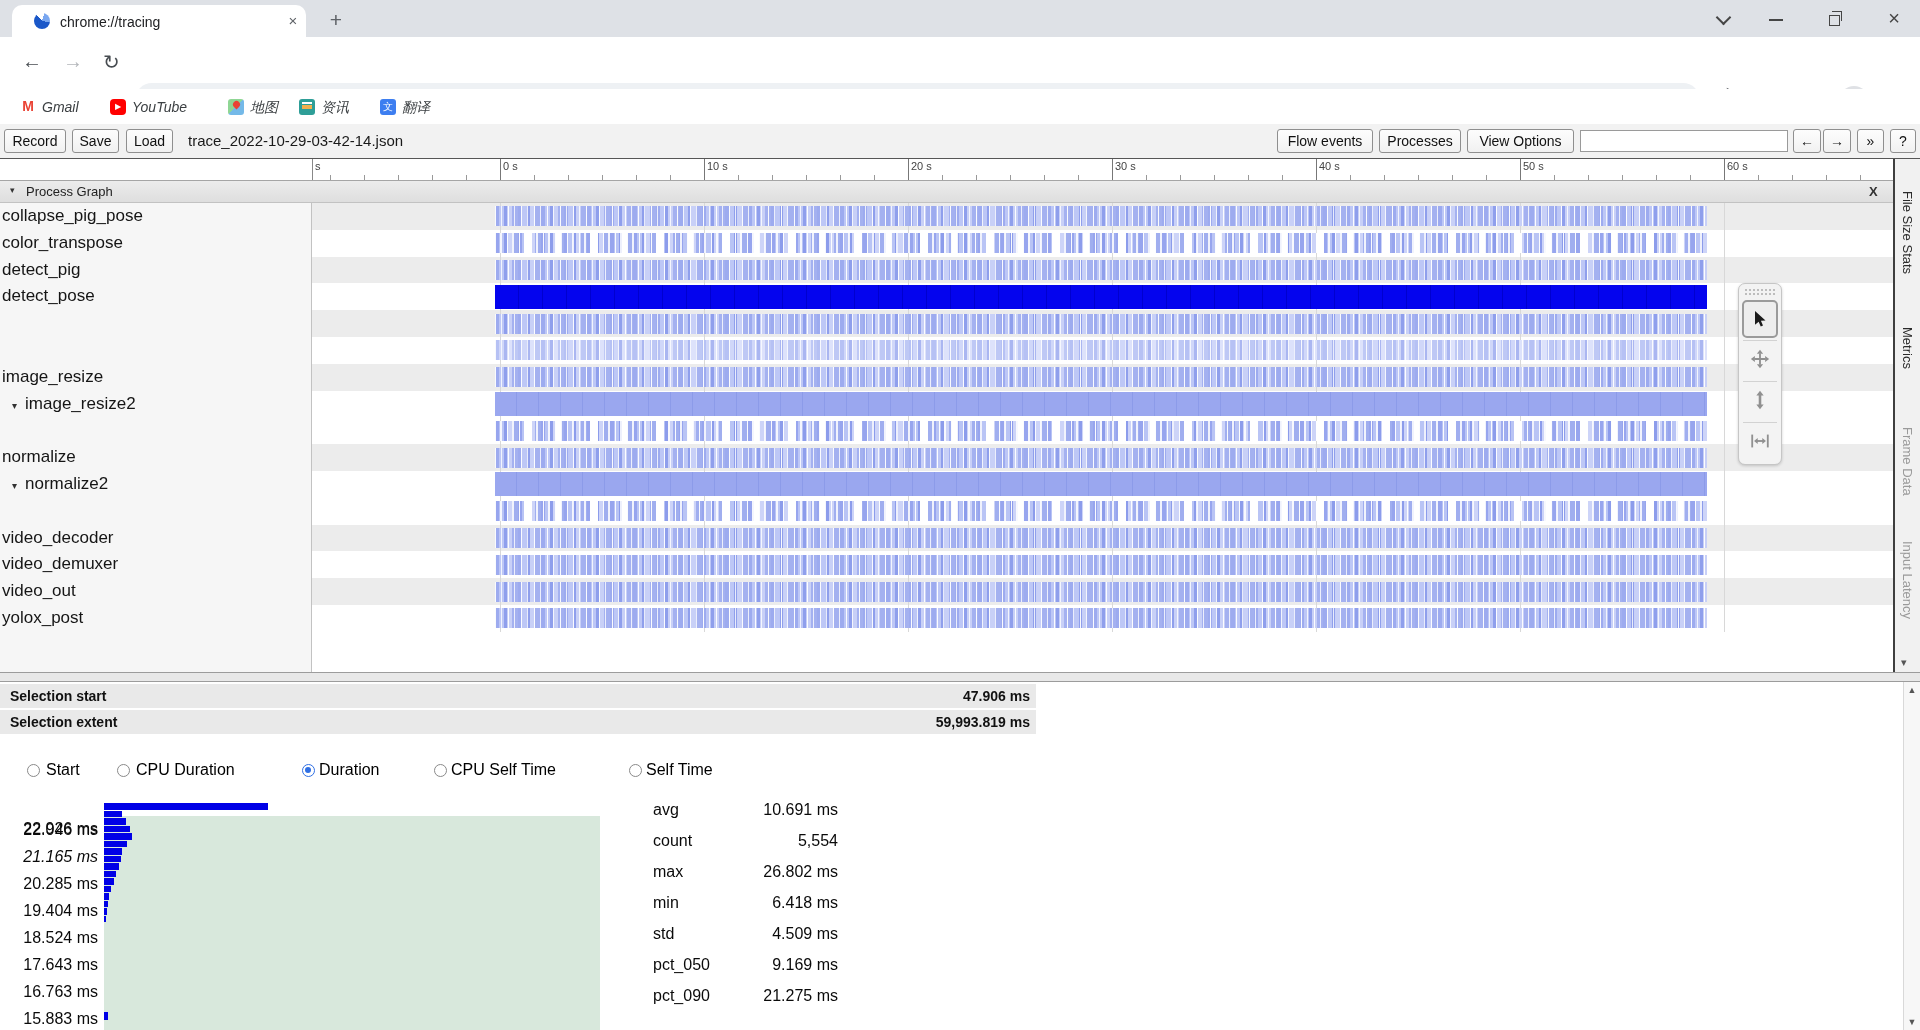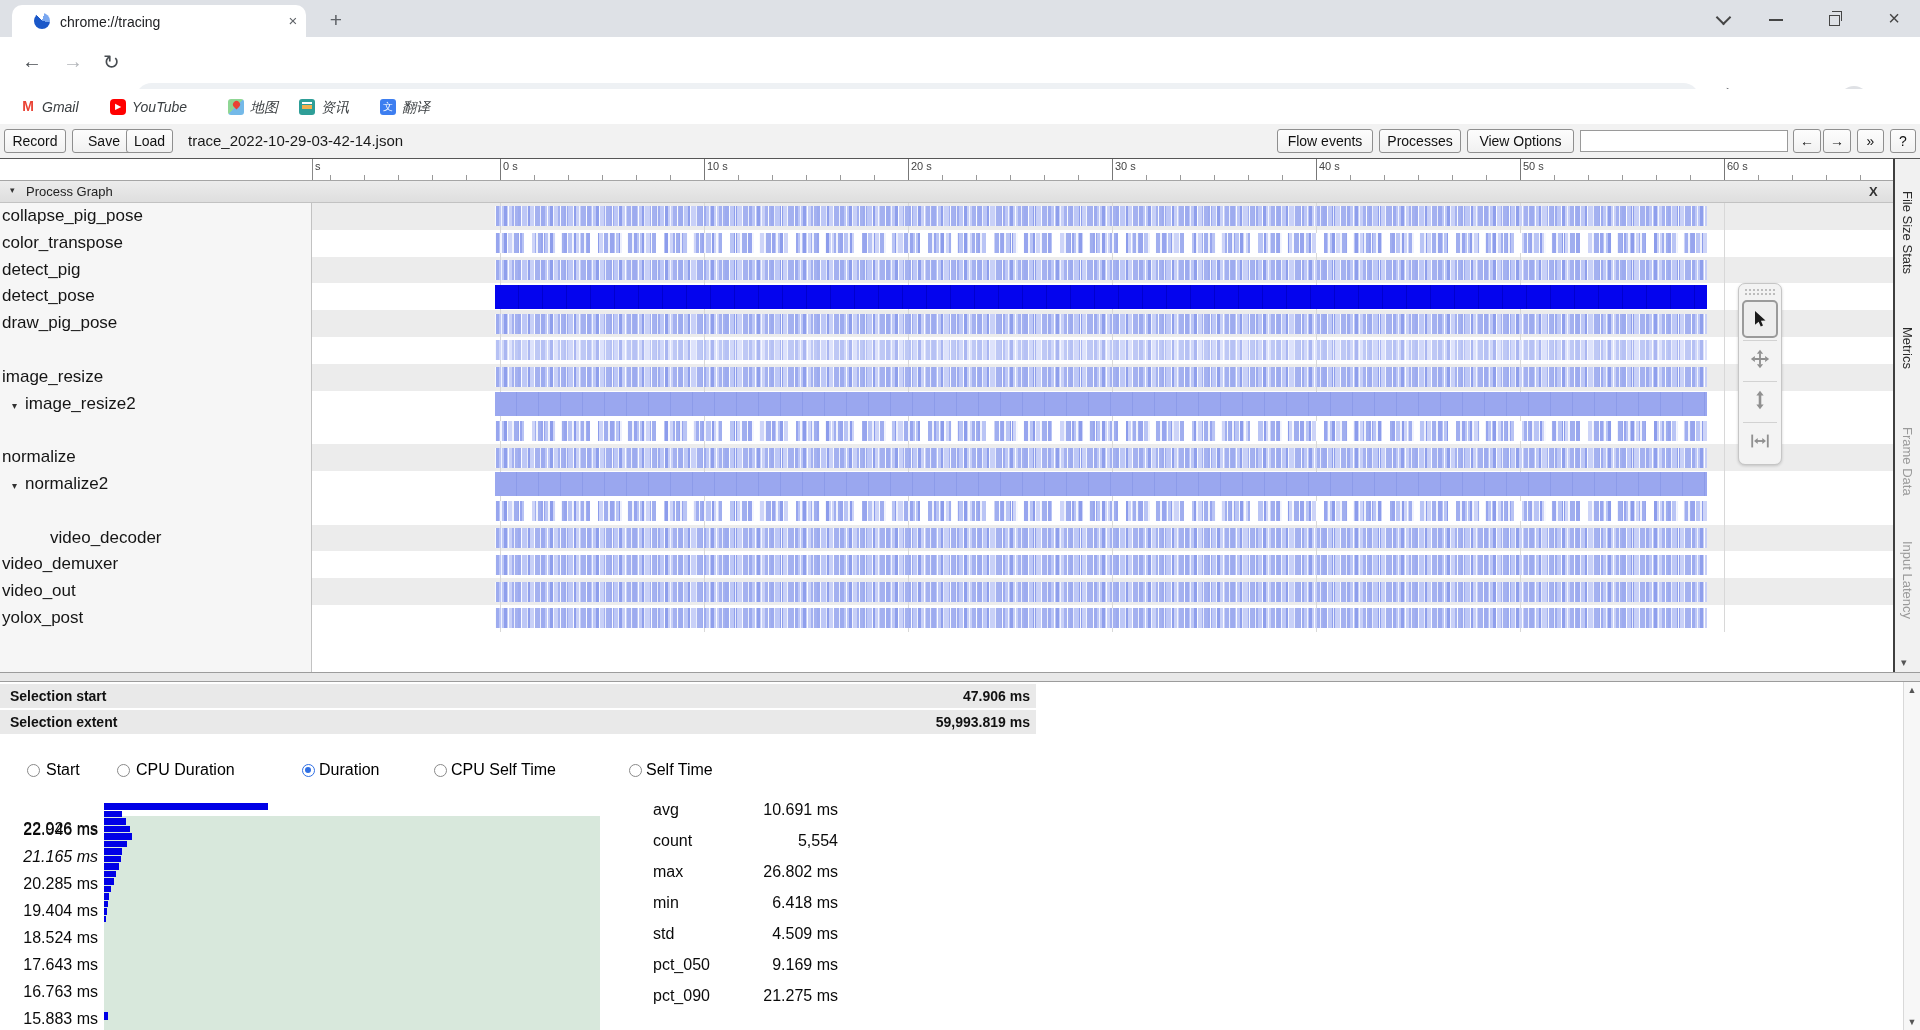--- a/index.html
+++ b/index.html
@@ -199,21 +199,21 @@
         <div class="bm-label" style="left: 22px;">资讯</div>
       </div>
       <div class="bm" style="left: 380px;">
         <div class="bm-icon ic-translate">文</div>
         <div class="bm-label" style="left: 22px;">翻译</div>
       </div>
     </div>
 
   <div id="trace-toolbar">
     <div class="tbtn" style="left:4px;width:62px">Record</div>
-    <div class="tbtn" style="left:72px;width:64px">Save</div>
+    <div class="tbtn" style="left:72px;width:47px">Save</div>
     <div class="tbtn" style="left:126px;width:47px">Load</div>
     <div id="filename">trace_2022-10-29-03-42-14.json</div>
     <div class="tbtn" style="left:1277px;width:96px">Flow events</div>
     <div class="tbtn" style="left:1379px;width:82px">Processes</div>
     <div class="tbtn" style="left:1467px;width:107px">View Options</div>
     <input id="trace-search" type="text" value="" style="">
     <div class="tbtn" style="left:1793px;width:28px">←</div>
     <div class="tbtn" style="left:1823px;width:28px">→</div>
     <div class="tbtn" style="left:1857px;width:27px">»</div>
     <div class="tbtn" style="left:1890px;width:26px">?</div>
@@ -289,26 +289,25 @@
     <span id="pg-title">Process Graph</span>
     <span id="pg-close">X</span>
   </div>
 
   <div id="timeline-bg"></div>
   <div id="labels-panel">
       <div class="track-label" style="top: 0px; height: 26.8px; line-height: 26.8px; padding-left: 2px;">collapse_pig_pose</div>
       <div class="track-label" style="top: 26.8px; height: 26.8px; line-height: 26.8px; padding-left: 2px;">color_transpose</div>
       <div class="track-label" style="top: 53.6px; height: 26.8px; line-height: 26.8px; padding-left: 2px;">detect_pig</div>
       <div class="track-label" style="top: 80.4px; height: 26.8px; line-height: 26.8px; padding-left: 2px;">detect_pose</div>
-      <div class="track-label" style="top: 107.2px; height: 26.8px; line-height: 26.8px; padding-left: 2px;">draw_pig_pose</div>
       <div class="track-label" style="top: 160.8px; height: 26.8px; line-height: 26.8px; padding-left: 2px;">image_resize</div>
       <div class="track-label" style="top: 187.6px; height: 26.8px; line-height: 26.8px;"><span class="track-caret">▾</span>image_resize2</div>
       <div class="track-label" style="top: 241.2px; height: 26.8px; line-height: 26.8px; padding-left: 2px;">normalize</div>
       <div class="track-label" style="top: 268px; height: 26.8px; line-height: 26.8px;"><span class="track-caret">▾</span>normalize2</div>
-      <div class="track-label" style="top: 321.6px; height: 26.8px; line-height: 26.8px; padding-left: 2px; margin-left: 48px;">video_decoder</div>
+      <div class="track-label" style="top: 321.6px; height: 26.8px; line-height: 26.8px; padding-left: 2px;">video_decoder</div>
       <div class="track-label" style="top: 348.4px; height: 26.8px; line-height: 26.8px; padding-left: 2px;">video_demuxer</div>
       <div class="track-label" style="top: 375.2px; height: 26.8px; line-height: 26.8px; padding-left: 2px;">video_out</div>
       <div class="track-label" style="top: 402px; height: 26.8px; line-height: 26.8px; padding-left: 2px;">yolox_post</div>
     </div>
   <div id="tracks">
       <div class="trow gray" style="top: 203px; height: 26.8px;"></div>
       <div class="trow white" style="top: 229.8px; height: 26.8px;"></div>
       <div class="trow gray" style="top: 256.6px; height: 26.8px;"></div>
       <div class="trow white" style="top: 283.4px; height: 26.8px;"></div>
       <div class="trow gray" style="top: 310.2px; height: 26.8px;"></div>

